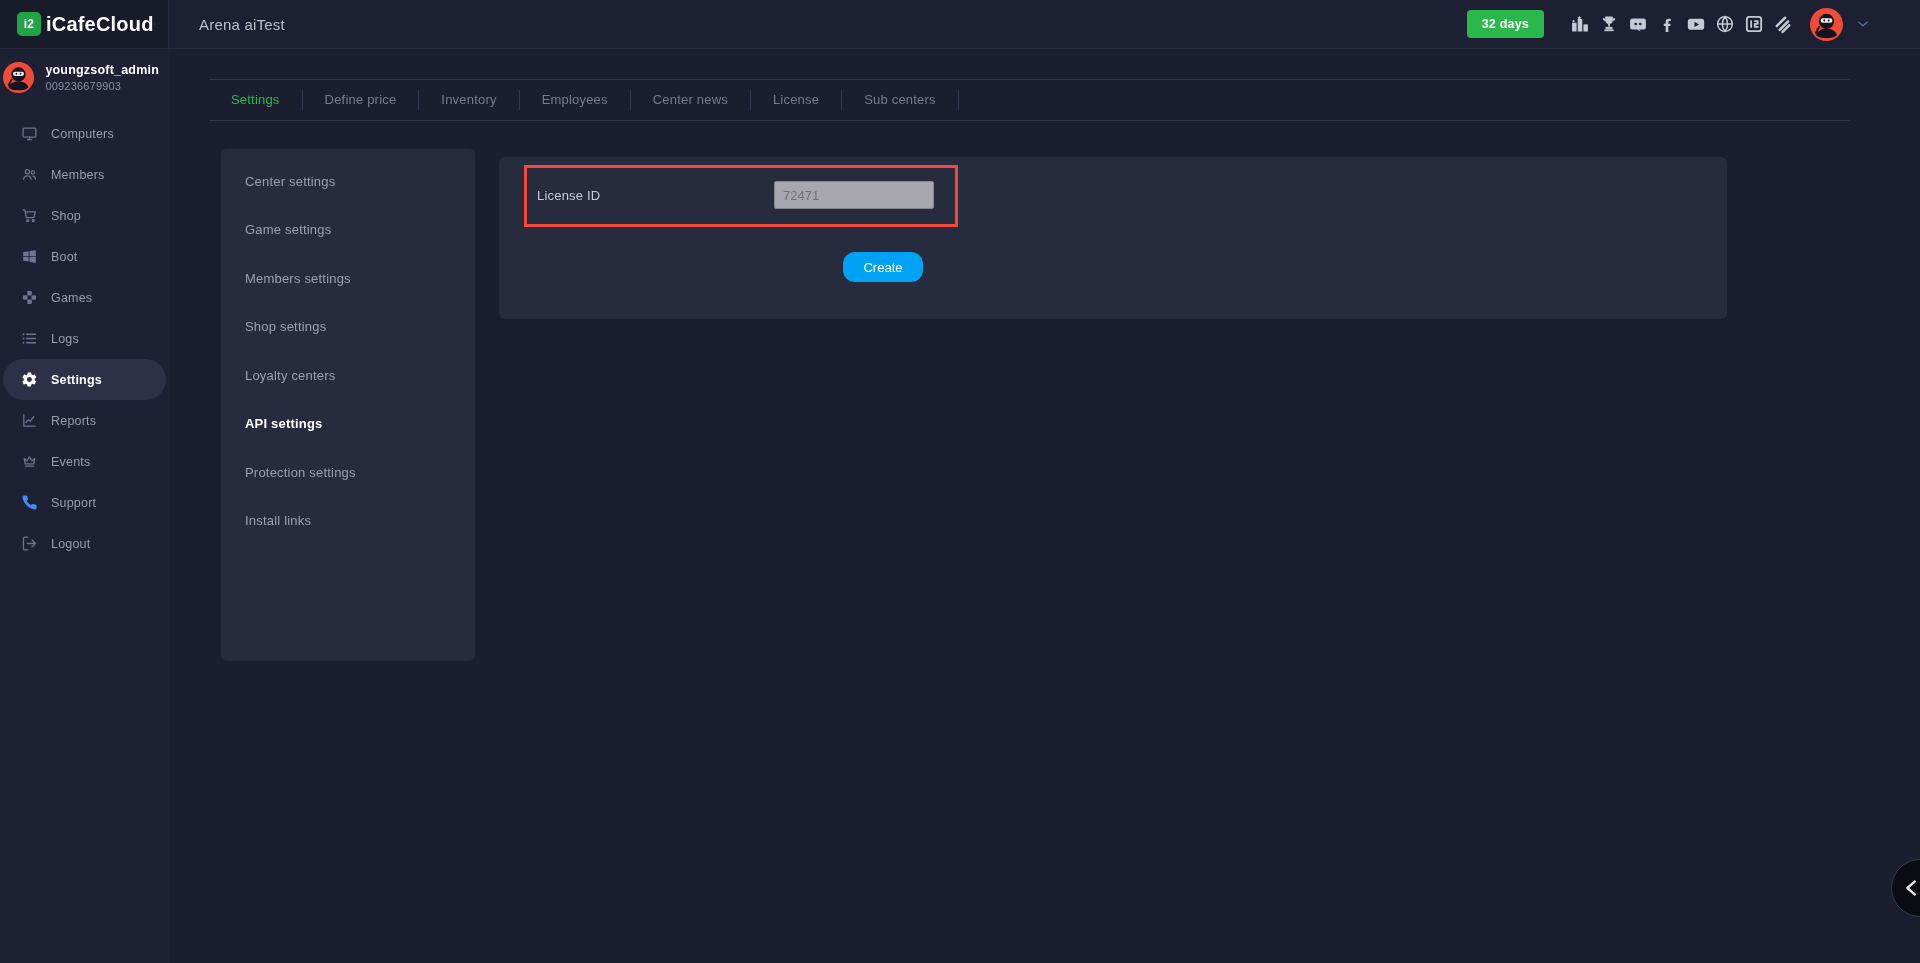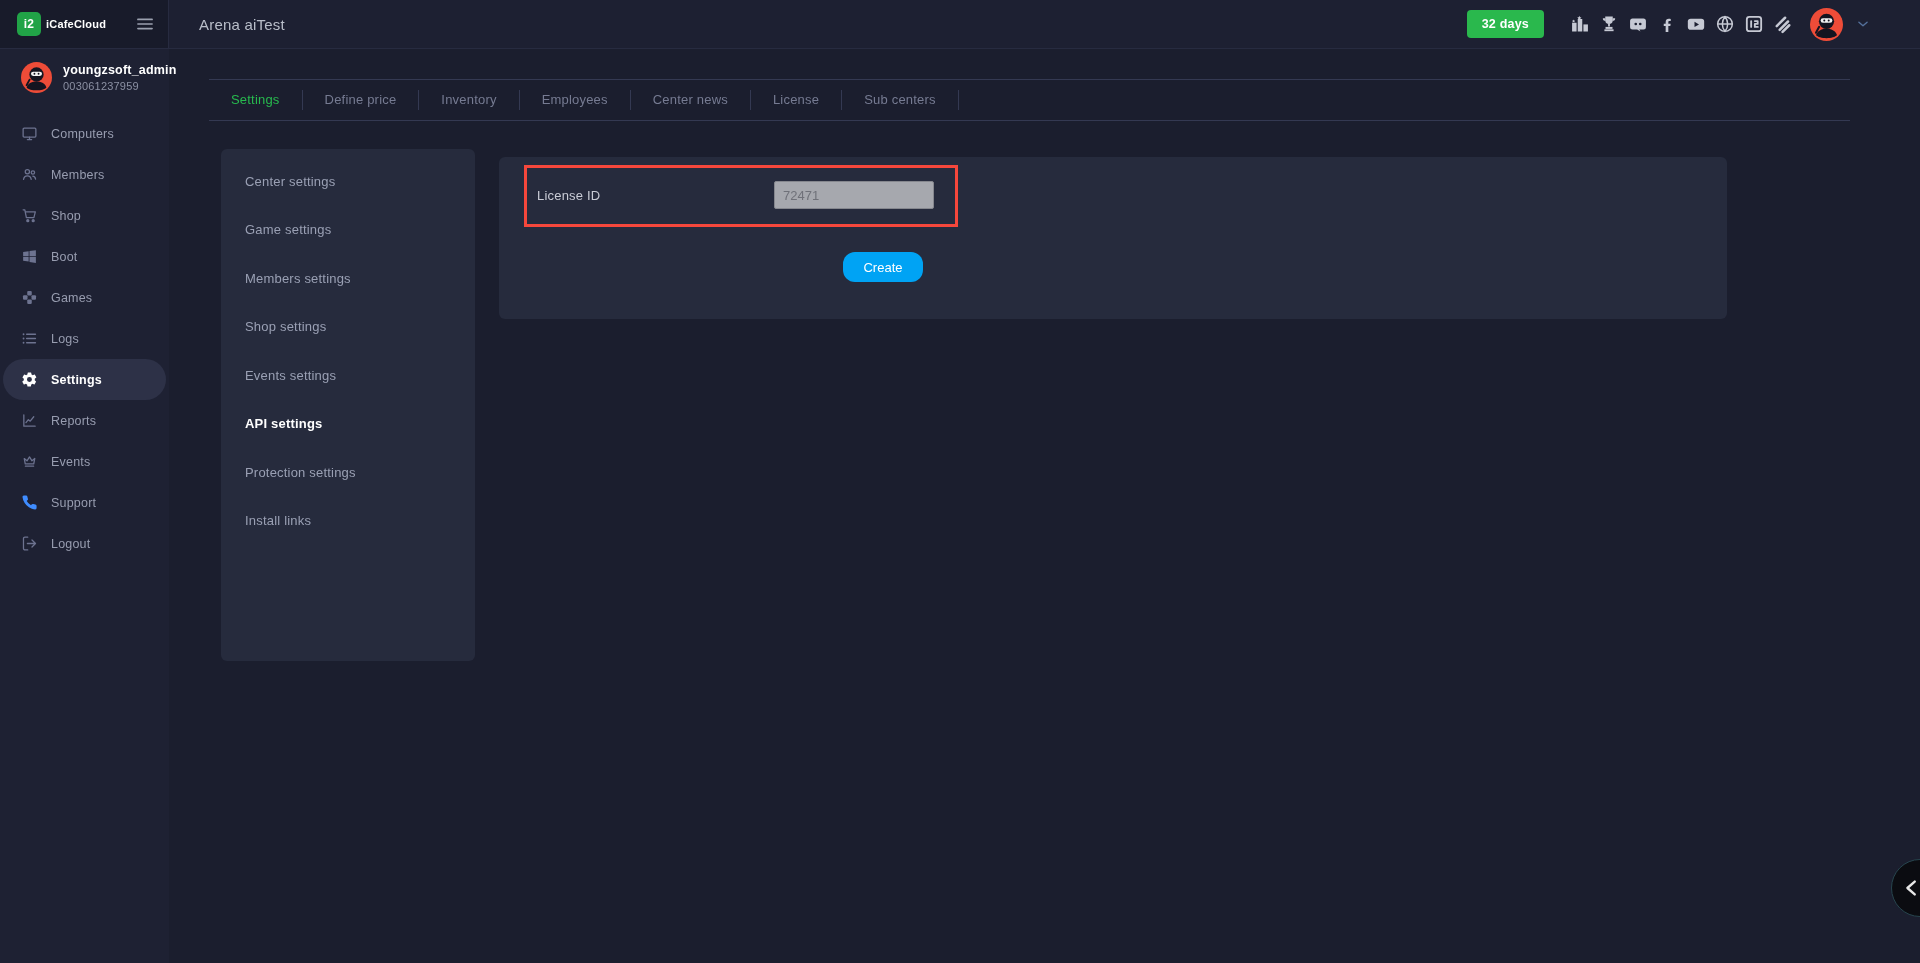--- a/index.html
+++ b/index.html
@@ -17,35 +17,35 @@
   .topbar { position:absolute; left:0; top:0; width:1920px; height:49px;
             background:#1d2032; border-bottom:1px solid #272b40;
             display:flex; align-items:center; z-index:5; }
   .topbar-left { width:169px; height:100%; background:#181b2a;
                  display:flex; align-items:center; justify-content:space-between;
                  padding:0 13px 0 17px; border-right:1px solid #272b40; }
   .brand { display:flex; align-items:center; gap:5px; }
   .brand-logo { width:24px; height:24px; border-radius:5px; background:var(--logo_green,#21a347);
                 color:#fff; font-weight:700; font-size:12px;
                 display:flex; align-items:center; justify-content:center; }
-  .brand-name { color:#fff; font-size:11px; font-weight:600; }
+  .brand-name { color:#fff; font-size:20px; font-weight:600; }
   .hamburger { width:20px; height:20px; color:#9aa0ae; cursor:pointer; }
   .topbar-title { margin-left:30px; color:#b9bec9; font-size:15px; }
   .topbar-right { margin-left:auto; display:flex; align-items:center; gap:7px; padding-right:50px; }
   .badge-days { background:var(--accent_green,#2ab84d); color:#fff; font-size:12.5px; font-weight:700;
                 padding:7px 15px; border-radius:4px; margin-right:18px; cursor:pointer; }
   .tb-icon { width:22px; height:22px; color:#c6c9d4; cursor:pointer;
              display:flex; align-items:center; justify-content:center; }
   .tb-icon svg { width:20px; height:20px; }
   .avatar-top { width:33px; height:33px; margin-left:9px; cursor:pointer; border-radius:50%; }
   .chev-down { width:14px; height:14px; color:#55719c; margin-left:6px; cursor:pointer; }
 
   
   .sidebar { position:absolute; left:0; top:49px; width:169px; height:914px; background:#1e2133; z-index:4; }
-  .user-block { display:flex; align-items:center; gap:11px; padding:13px 10px 12px 21px; }
+  .user-block { display:flex; align-items:center; gap:11px; padding:13px 10px 12px 21px;justify-content:flex-end; }
   .avatar-side { width:31px; height:31px; flex:0 0 auto; border-radius:50%; }
   .user-name { color:#fff; font-weight:700; font-size:12.5px; white-space:nowrap; }
   .user-id { color:#8b90a3; font-size:11px; margin-top:3px; }
   .menu { margin-top:8px; }
   .menu-item { height:41px; display:flex; align-items:center; gap:13px;
                padding-left:21px; color:#989db0; font-size:12.5px; cursor:pointer; }
   .menu-item .mi-icon { width:17px; height:17px; color:#6d7390; flex:0 0 auto; }
   .menu-item.active { background:#2d3147; border-radius:21px; margin:0 3px; padding-left:18px;
                       color:#fff; font-weight:600; }
   .menu-item.active .mi-icon { color:#fff; }
@@ -185,21 +185,21 @@
           <circle cx="18" cy="14.5" r="8.3" fill="#141420"></circle>
           <rect x="11.6" y="11.2" width="12.8" height="5" rx="2.5" fill="#f2f2f2"></rect>
           <circle cx="15.6" cy="13.7" r="1.1" fill="#141420"></circle>
           <circle cx="20.4" cy="13.7" r="1.1" fill="#141420"></circle>
           <path d="M6.5 29.5c2-5 6.5-6.8 11.5-6.8s9.5 1.8 11.5 6.8c-3.5 4.5-19.5 4.5-23 0z" fill="#141420"></path>
           <path d="M10 20.5l-3.5 6.5" stroke="#141420" stroke-width="2.2" stroke-linecap="round"></path>
         </svg>
       </div>
     <div>
       <div class="user-name">youngzsoft_admin</div>
-      <div class="user-id">003061237959</div>
+      <div class="user-id">009236679903</div>
     </div>
   </div>
   <div class="menu" id="sidebar-menu">
       <div class="menu-item">
         <span class="mi-icon">
           <svg viewBox="0 0 24 24" fill="none" stroke="currentColor" stroke-width="1.8" stroke-linecap="round" stroke-linejoin="round" width="100%" height="100%">
             <rect x="3" y="4.5" width="18" height="12.5" rx="1.5"></rect>
             <path d="M9 20.5h6M12 17.2v3.3"></path>
           </svg>
         </span>
@@ -308,21 +308,21 @@
     <div class="tab">Center news</div>
     <div class="tab">License</div>
     <div class="tab">Sub centers</div>
   </div>
 
 <div class="settings-nav" id="settings-nav">
     <div class="snav-item">Center settings</div>
     <div class="snav-item">Game settings</div>
     <div class="snav-item">Members settings</div>
     <div class="snav-item">Shop settings</div>
-    <div class="snav-item">Events settings</div>
+    <div class="snav-item">Loyalty centers</div>
     <div class="snav-item active">API settings</div>
     <div class="snav-item">Protection settings</div>
     <div class="snav-item">Install links</div>
   </div>
 
 <section class="main-panel">
   <div class="red-box"></div>
   <label class="field-label">License ID</label>
   <input class="field-input" type="text" value="72471" style="">
   <button class="create-btn">Create</button>

